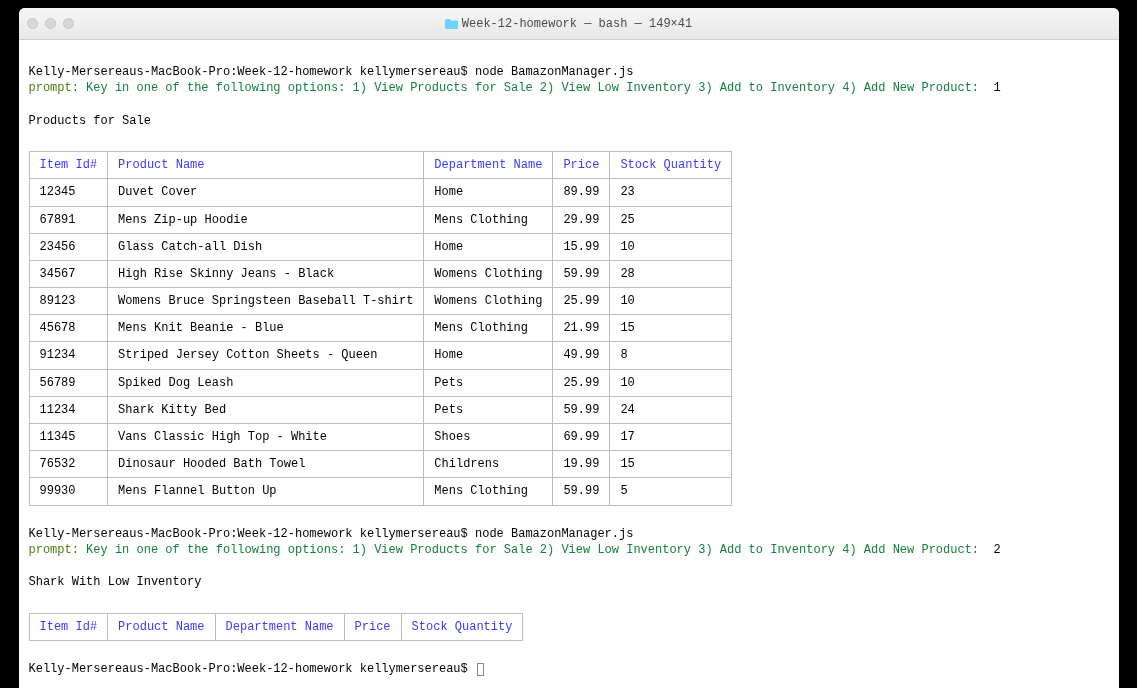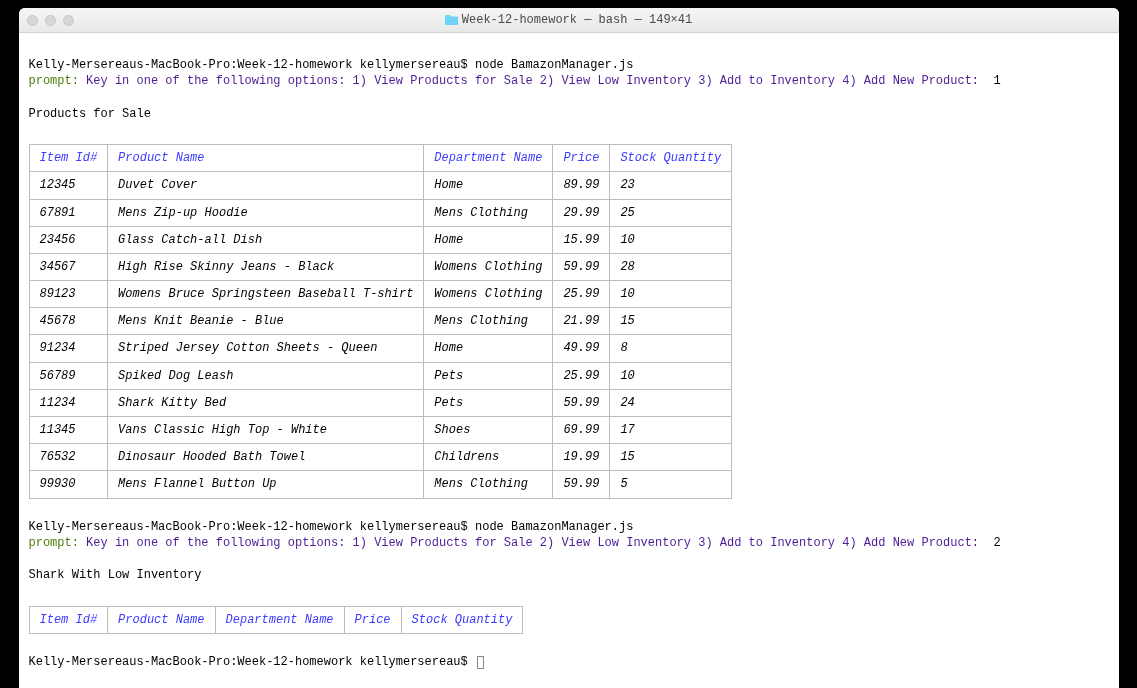--- a/index.html
+++ b/index.html
@@ -13,21 +13,21 @@
       padding: 8px;
     }
     .window {
       width: 1100px;
       background: #fff;
       border-radius: 6px;
       box-shadow: 0 10px 40px rgba(0,0,0,0.5);
       overflow: hidden;
     }
     .titlebar {
-      height: 25px;
+      height: 32px;
       background: linear-gradient(#f6f6f6, #e8e8e8);
       border-bottom: 1px solid #d0d0d0;
       display: flex;
       align-items: center;
       position: relative;
       padding: 10px 8px;
     }
     .traffic-lights {
       display: flex;
       gap: 7px;
@@ -57,26 +57,25 @@
       height: 10px;
     }
     .term {
       padding: 8px 10px 14px 10px;
       background: #fff;
       color: #000;
       line-height: 1.35;
       white-space: pre-wrap;
     }
     .prompt-label { color: #4d7c0f; }
-    .prompt-blue { color: #4c1d95; }
+    .prompt-blue { color: #15803d; }
     .input-black { color: #000; }
     .tbl {
       border-collapse: collapse;
       margin: 6px 0 4px 0;
-      font-style: italic;
     }
     .tbl th, .tbl td {
       border: 1px solid #bdbdbd;
       padding: 5px 10px;
       text-align: left;
       font-weight: normal;
       font-family: inherit;
       font-size: 12px;
     }
     .tbl th {

